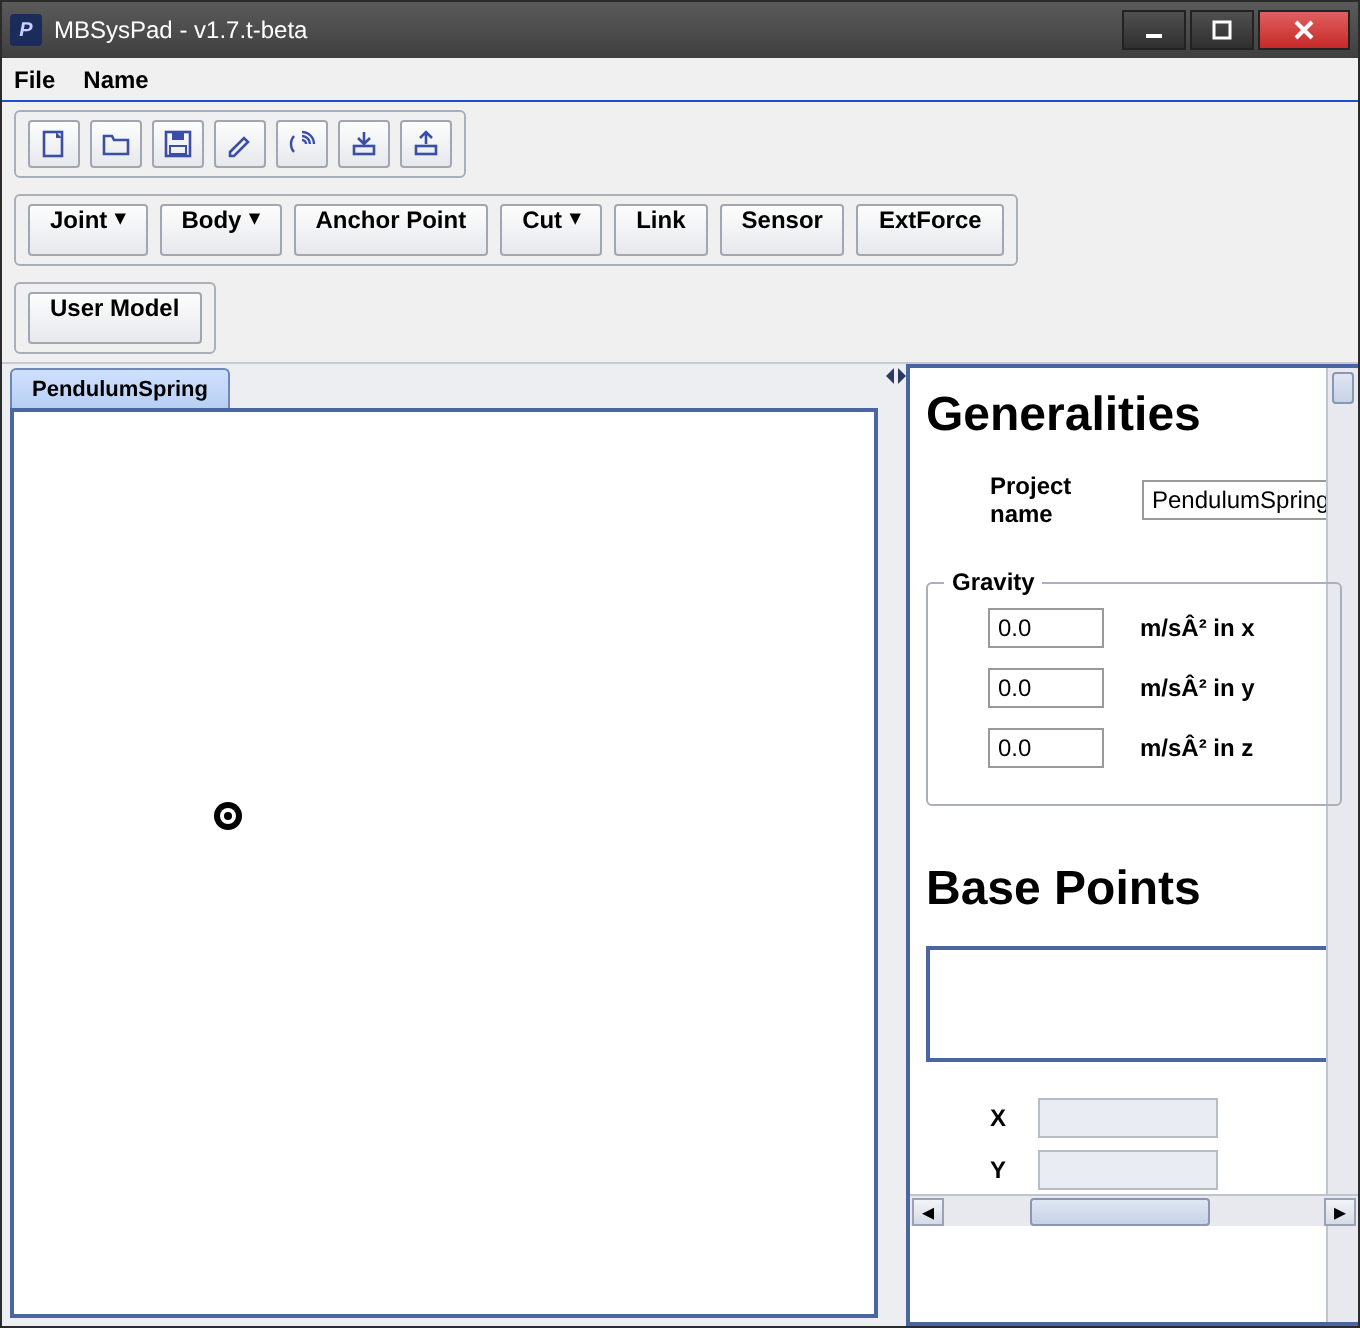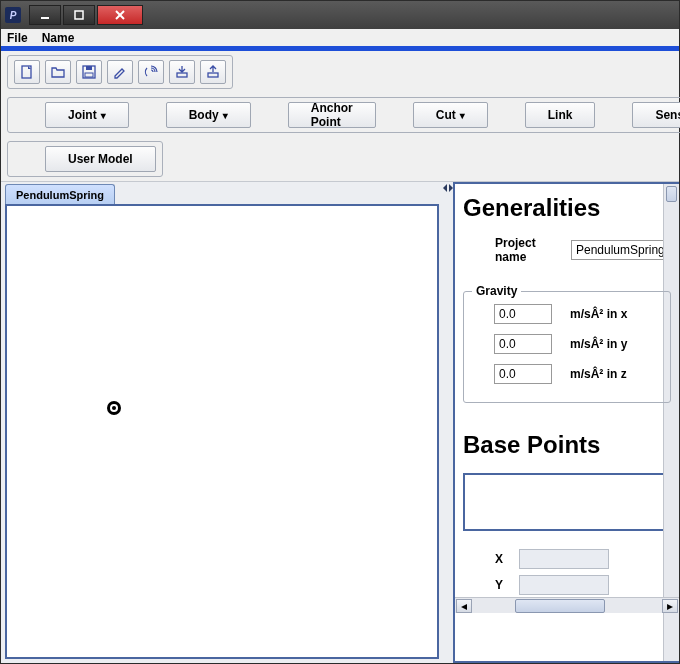--- a/index.html
+++ b/index.html
@@ -45,21 +45,21 @@
     display: flex; align-items: center; justify-content: center;
     color: #fff;
   }
   .winbtn.min, .winbtn.max { background: linear-gradient(to bottom,#505050,#2f2f2f); }
   .winbtn.close { background: linear-gradient(to bottom,#e06060,#c62828); width:46px; }
   .winbtn svg { width:12px; height:12px; }
 
   .menubar {
     height: 22px;
     background: #f0f0f0;
-    border-bottom: 5px solid #1d4ed8;
+    border-bottom: 1px solid #1d4ed8;
     display: flex;
     align-items: center;
     padding: 0 6px;
     font-weight: bold;
   }
   .menubar .menu-item { margin-right: 14px; cursor: default; }
 
   .toolbar-row {
     background: #f0f0f0;
     border-bottom: 0;
@@ -80,30 +80,29 @@
     border: 1px solid #a0a7b3;
     background: linear-gradient(to bottom,#fdfdfd,#e6e8ec);
     border-radius: 2px;
     display: flex; align-items: center; justify-content: center;
     color: #3b4ea6;
   }
   .icon-btn svg { width:16px; height:16px; }
 
   .text-btn {
     height: 26px;
-    padding: 0 22px;
+    padding: 0 10px;
     border: 1px solid #a0a7b3;
     background: linear-gradient(to bottom,#fdfdfd,#e6e8ec);
     border-radius: 2px;
-    display: flex; align-items: center;
+    display: flex; 
     font-weight: bold;
     font-size: 12px;
     cursor: default;
     gap:4px;
-    margin-left:31px;
   }
   .text-btn .caret {
     font-size:10px;
   }
 
   .main-area {
     flex: 1;
     display: flex;
     overflow: hidden;
     border-top: 1px solid #c5c9d0;
@@ -292,20 +291,21 @@
     border-radius:2px;
   }
 </style>
 </head>
 <body>
 
 <div class="window">
 
   <div class="titlebar">
     <div class="app-icon">P</div>
+    <div class="title">MBSysPad - v1.7.t-beta</div>
     <div class="winbtn min">
       <svg viewBox="0 0 12 12">
           <line x1="2" y1="9" x2="10" y2="9" stroke="#fff" stroke-width="2"></line>
         </svg>
     </div>
     <div class="winbtn max">
       <svg viewBox="0 0 12 12">
           <rect x="2" y="2" width="8" height="8" fill="none" stroke="#fff" stroke-width="1.5"></rect>
         </svg>
     </div>
@@ -383,20 +383,23 @@
       <div class="text-btn">
           <span>Cut</span>
           <span class="caret">▾</span>
         </div>
       <div class="text-btn">
           <span>Link</span>
         </div>
       <div class="text-btn">
           <span>Sensor</span>
         </div>
+      <div class="text-btn">
+          <span>ExtForce</span>
+        </div>
     </div>
   </div>
 
   <div class="toolbar-row">
     <div class="toolbar-wrap">
       <div class="text-btn">
           <span>User Model</span>
         </div>
     </div>
   </div>

